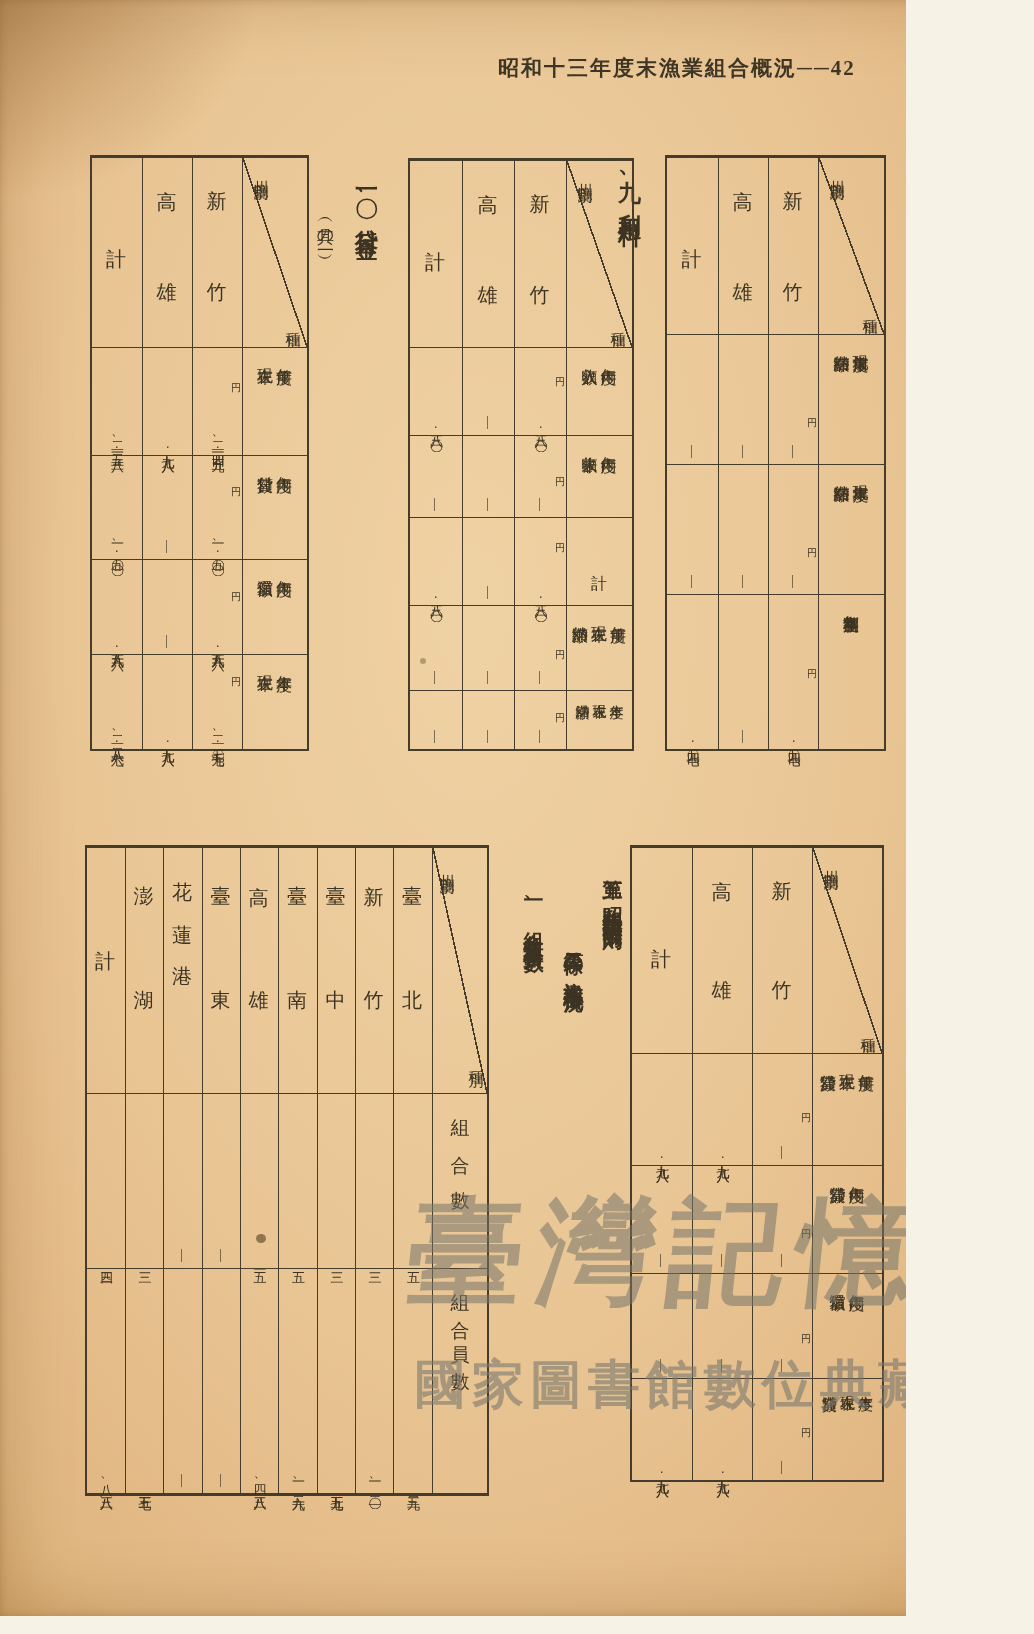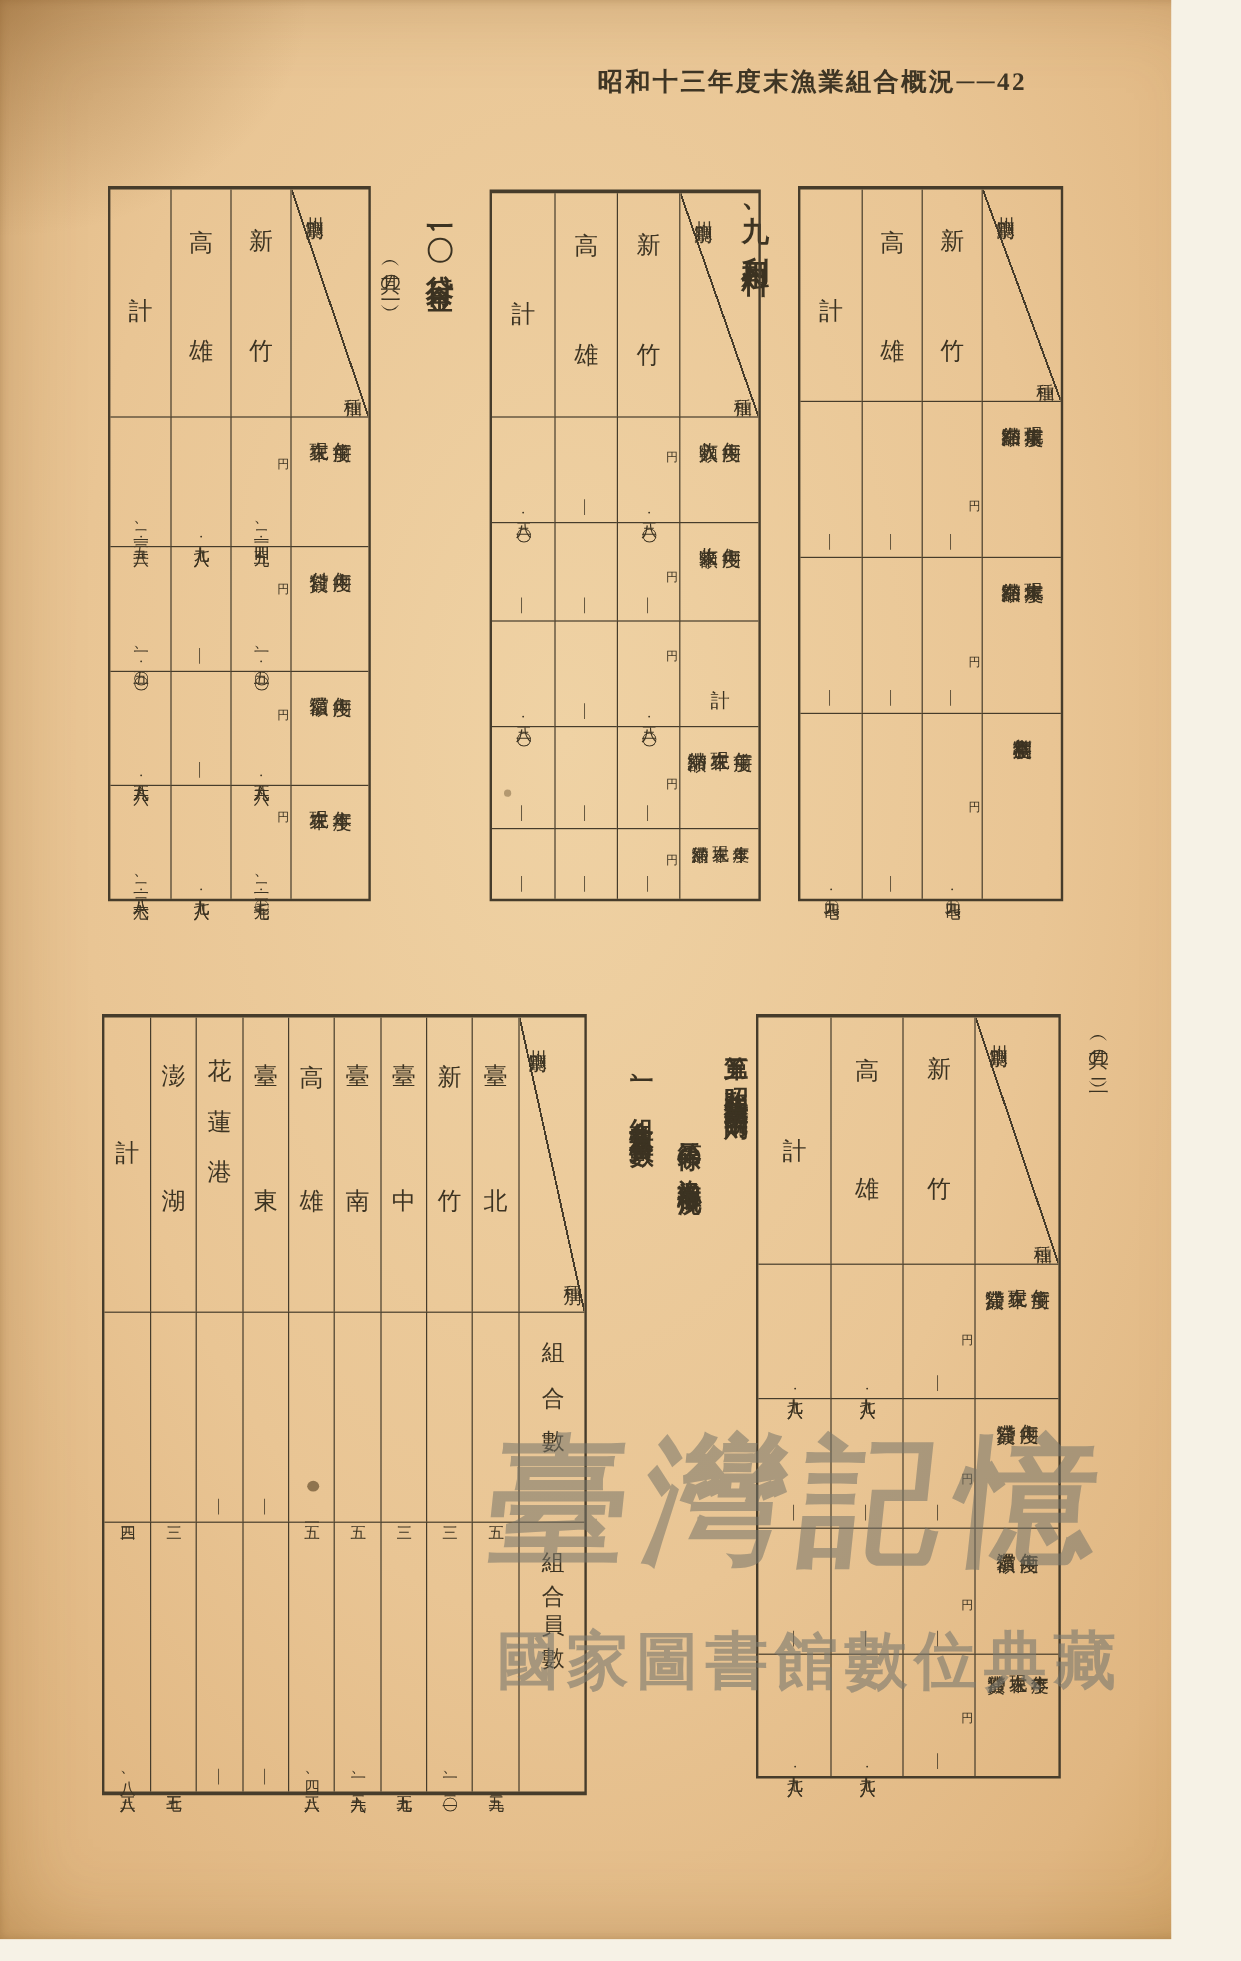--- a/index.html
+++ b/index.html
@@ -2,21 +2,21 @@
 <html><head>
 <meta charset="utf-8">
 <style>
   :root{
     --ink:#463c2b;
     --txt:#3c3322;
   }
   html,body{margin:0;padding:0;background:#f6f2e6;}
   #page{
     position:relative;
-    width:976px;height:1634px;
+    width:906px;height:1634px;
     overflow:hidden;
     font-family:"Liberation Serif", serif;
     color:var(--txt);
   }
   #paper{
     position:absolute;left:0;top:0;width:1022px;height:1616px;
     background:
       radial-gradient(ellipse at 46% 38%, #efd2a4 0%, #e9c594 52%, #e0b681 84%, #d3a668 100%);
     box-shadow:inset 0 0 70px rgba(120,72,22,.28), inset 0 0 8px rgba(100,60,15,.25);
   }

